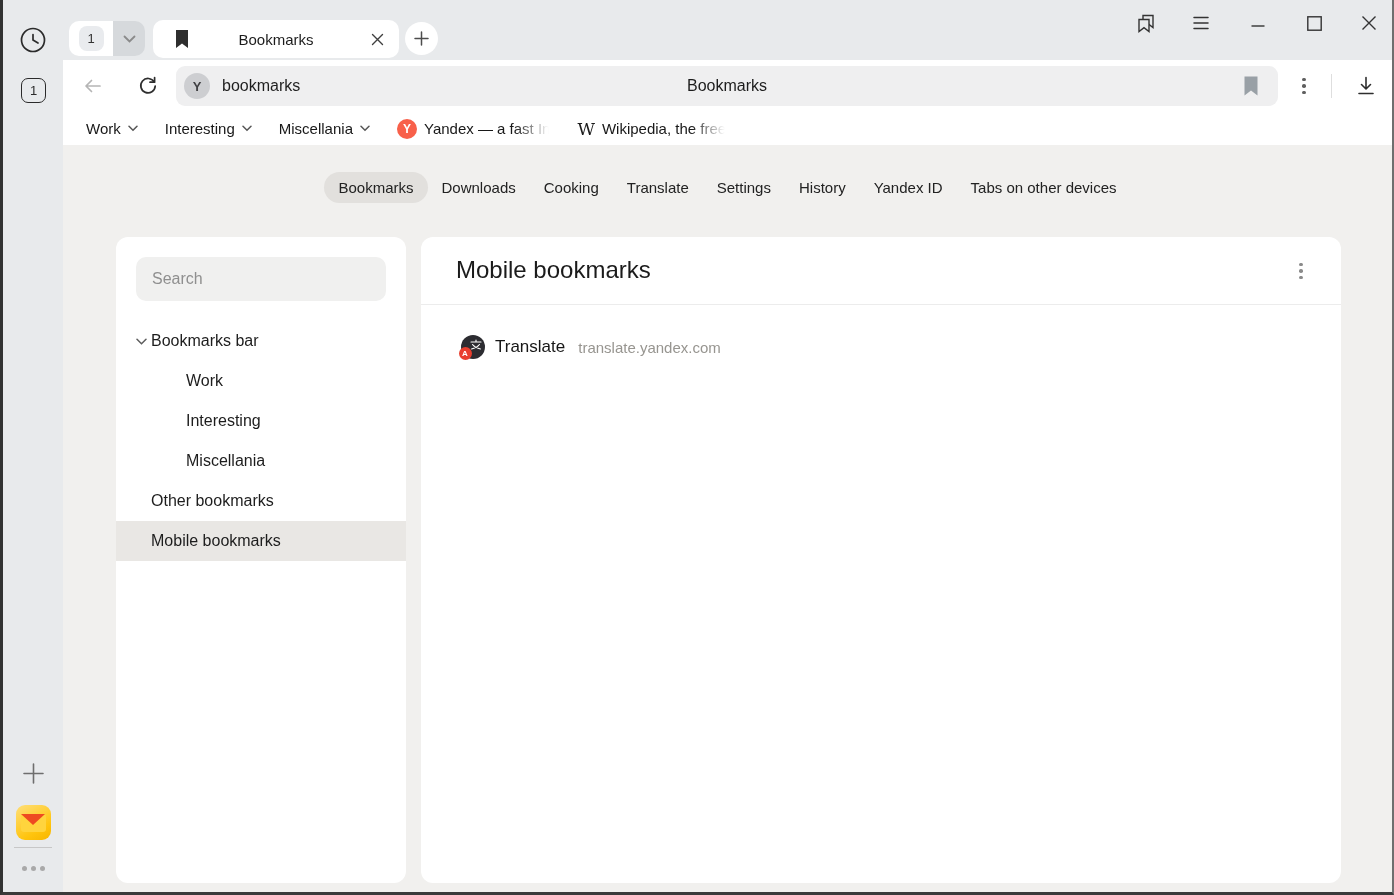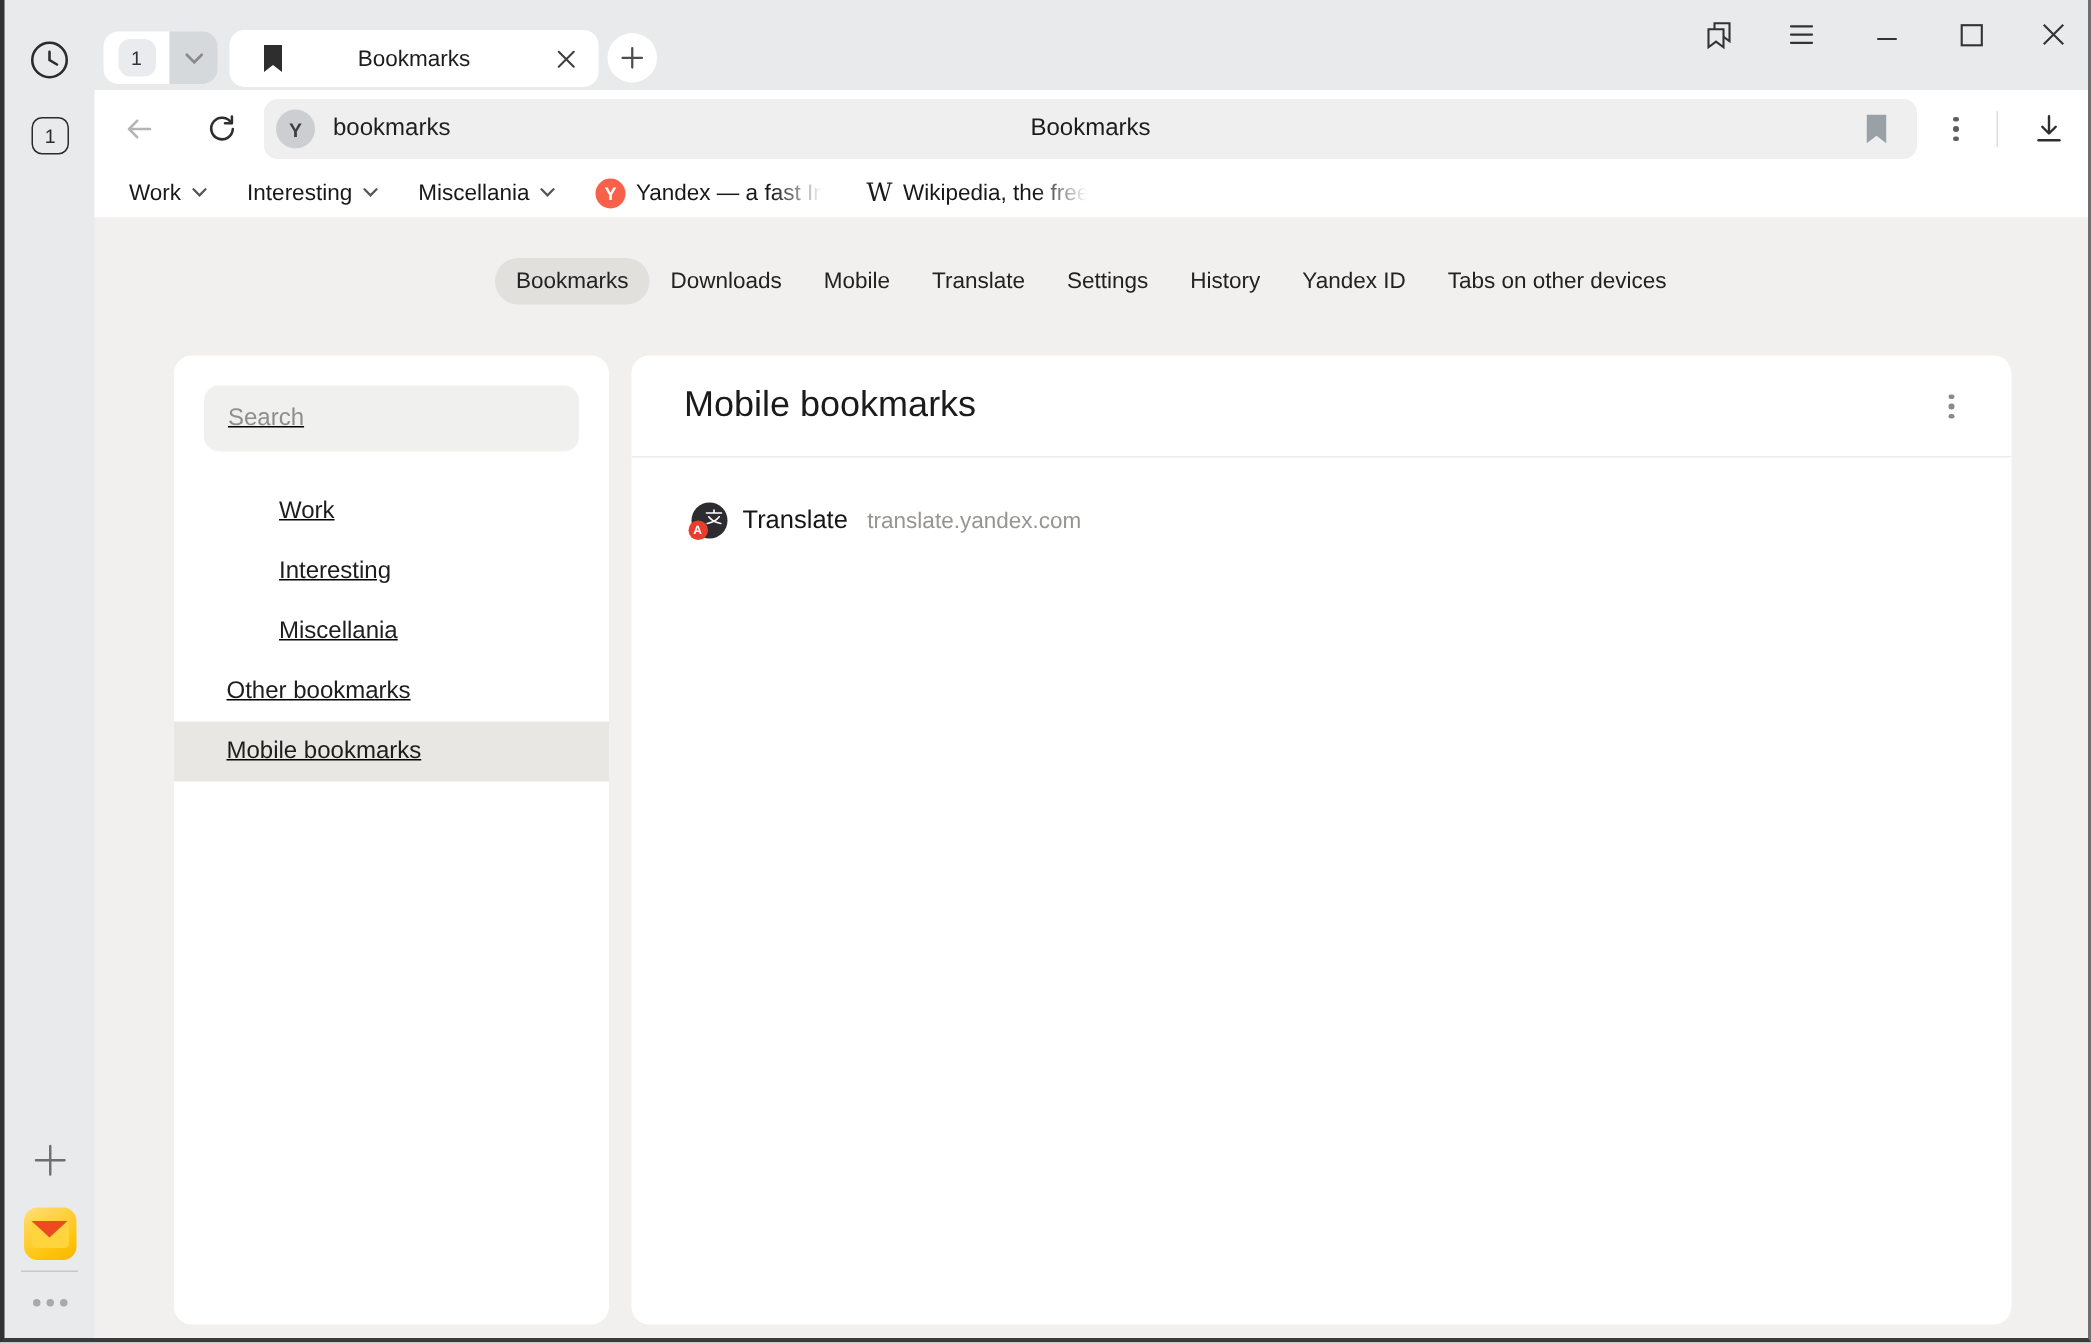--- a/index.html
+++ b/index.html
@@ -64,21 +64,21 @@
   .ya-circle { width:20px; height:20px; border-radius:50%; background:#f8604a; color:#fff; font-weight:bold;
                font-size:12px; display:flex; align-items:center; justify-content:center; flex:none; }
   .wiki-w { font-family:"DejaVu Serif","Liberation Serif",serif; font-size:17px; color:#1b1b1b; flex:none; }
 
   
   .page { position:absolute; left:60px; right:0; top:145px; bottom:0; background:#f1f0ee; }
   .nav { position:absolute; left:0; right:0; top:27px; display:flex; justify-content:center; }
   .nav-tab { height:31px; line-height:31px; padding:0 14px; font-size:15px; color:#222; border-radius:16px; cursor:pointer; white-space:nowrap; }
   .nav-tab.sel { background:#e2e0dd; }
 
-  .sidebar { position:absolute; left:53px; top:92px; width:290px; height:646px; background:#fff; border-radius:12px; overflow:hidden;text-decoration:underline; }
+  .sidebar { position:absolute; left:53px; top:92px; width:290px; height:646px; background:#fff; border-radius:12px; overflow:hidden; }
   .search { display:block; margin:20px; width:250px; height:44px; background:#f0f0ef; border:none; border-radius:10px;
             padding:0 16px; font-size:16px; font-family:inherit; color:#1f1f1f; outline:none; }
   .search::placeholder { color:#8f8f8f; }
   .tree { margin-top:15px; }
   .trow { display:flex; align-items:center; height:40px; font-size:16px; color:#1d1d1d; cursor:pointer; }
   .trow.sel { background:#e9e7e4; }
   .chev-box { width:35px; padding-left:20px; display:flex; align-items:center; flex:none; }
   .tlabel.ind0 { margin-left:35px; }
   .tlabel.ind1 { margin-left:70px; }
 
@@ -259,31 +259,39 @@
       <span class="wiki-w">W</span>
       <span class="bm-fade" style="max-width:135px">Wikipedia, the free</span>
     </div>
   </div>
 
   <div class="page">
 
     <div class="nav">
       <div class="nav-tab sel">Bookmarks</div>
       <div class="nav-tab">Downloads</div>
-      <div class="nav-tab">Mobile</div>
+      <div class="nav-tab">Cooking</div>
       <div class="nav-tab">Translate</div>
       <div class="nav-tab">Settings</div>
       <div class="nav-tab">History</div>
       <div class="nav-tab">Yandex ID</div>
       <div class="nav-tab">Tabs on other devices</div>
     </div>
 
     <div class="sidebar">
       <input class="search" type="text" placeholder="Search" style="">
       <div class="tree">
+        <div class="trow">
+          <span class="chev-box">
+            <svg width="11" height="7" viewBox="0 0 11 7" fill="none" stroke="#5d5d5d" stroke-width="1.5">
+                <path d="M1 1.2l4.5 4.5L10 1.2" stroke-linecap="round"></path>
+              </svg>
+          </span>
+          <span class="tlabel">Bookmarks bar</span>
+        </div>
         <div class="trow">
           <span class="tlabel ind1">Work</span>
         </div>
         <div class="trow">
           <span class="tlabel ind1">Interesting</span>
         </div>
         <div class="trow">
           <span class="tlabel ind1">Miscellania</span>
         </div>
         <div class="trow">

